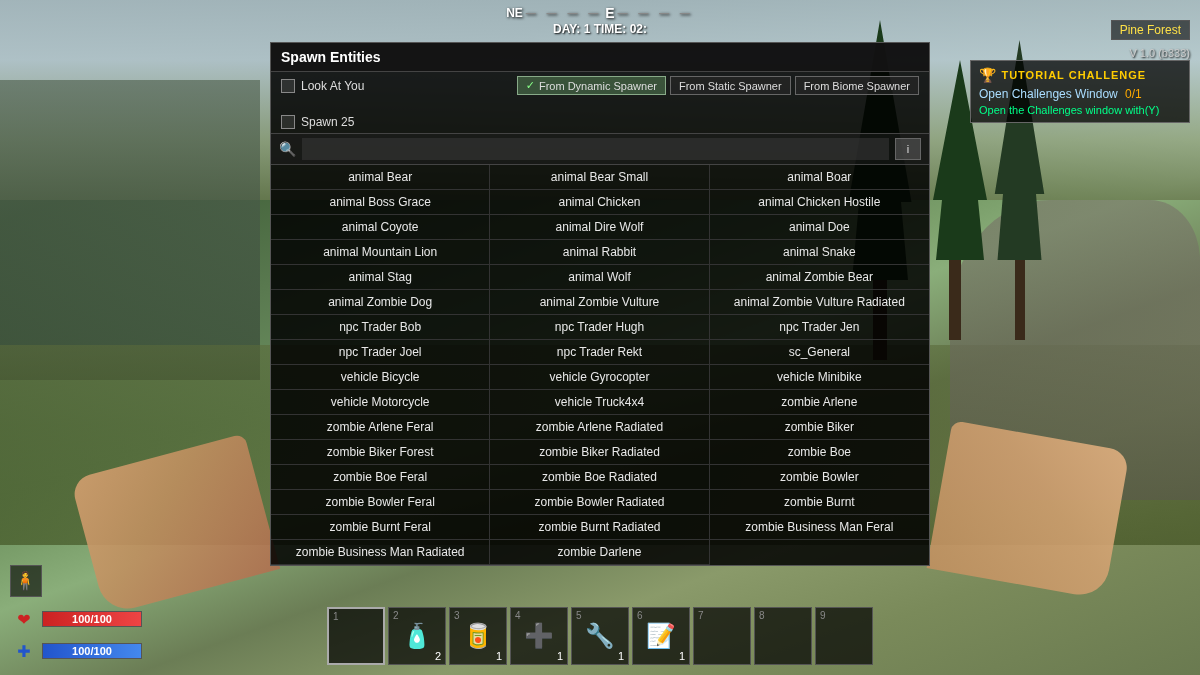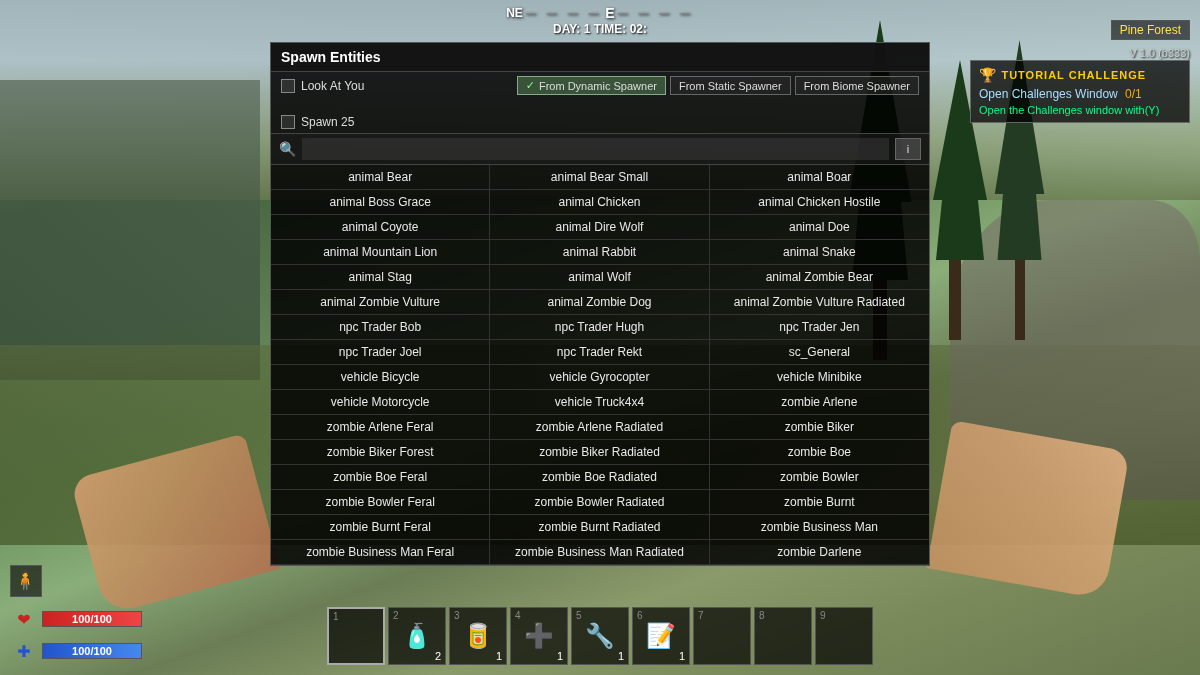--- a/index.html
+++ b/index.html
@@ -541,22 +541,22 @@
       <div class="entity-cell">animal Chicken Hostile</div>
       <div class="entity-cell">animal Coyote</div>
       <div class="entity-cell">animal Dire Wolf</div>
       <div class="entity-cell">animal Doe</div>
       <div class="entity-cell">animal Mountain Lion</div>
       <div class="entity-cell">animal Rabbit</div>
       <div class="entity-cell">animal Snake</div>
       <div class="entity-cell">animal Stag</div>
       <div class="entity-cell">animal Wolf</div>
       <div class="entity-cell">animal Zombie Bear</div>
+      <div class="entity-cell">animal Zombie Dog</div>
       <div class="entity-cell">animal Zombie Vulture</div>
-      <div class="entity-cell">animal Zombie Dog</div>
       <div class="entity-cell">animal Zombie Vulture Radiated</div>
       <div class="entity-cell">npc Trader Bob</div>
       <div class="entity-cell">npc Trader Hugh</div>
       <div class="entity-cell">npc Trader Jen</div>
       <div class="entity-cell">npc Trader Joel</div>
       <div class="entity-cell">npc Trader Rekt</div>
       <div class="entity-cell">sc_General</div>
       <div class="entity-cell">vehicle Bicycle</div>
       <div class="entity-cell">vehicle Gyrocopter</div>
       <div class="entity-cell">vehicle Minibike</div>
@@ -570,21 +570,20 @@
       <div class="entity-cell">zombie Biker Radiated</div>
       <div class="entity-cell">zombie Boe</div>
       <div class="entity-cell">zombie Boe Feral</div>
       <div class="entity-cell">zombie Boe Radiated</div>
       <div class="entity-cell">zombie Bowler</div>
       <div class="entity-cell">zombie Bowler Feral</div>
       <div class="entity-cell">zombie Bowler Radiated</div>
       <div class="entity-cell">zombie Burnt</div>
       <div class="entity-cell">zombie Burnt Feral</div>
       <div class="entity-cell">zombie Burnt Radiated</div>
-      <div class="entity-cell">zombie Business Man</div>
       <div class="entity-cell">zombie Business Man Feral</div>
       <div class="entity-cell">zombie Business Man Radiated</div>
       <div class="entity-cell">zombie Darlene</div>
     </div>
 </div>
 
 <div class="status-bars">
 
   <div style="display:flex;align-items:center;gap:4px;margin-bottom:4px;">
     <div style="width:32px;height:32px;background:rgba(0,0,0,0.6);border:1px solid #555;display:flex;align-items:center;justify-content:center;font-size:18px;">🧍</div>

